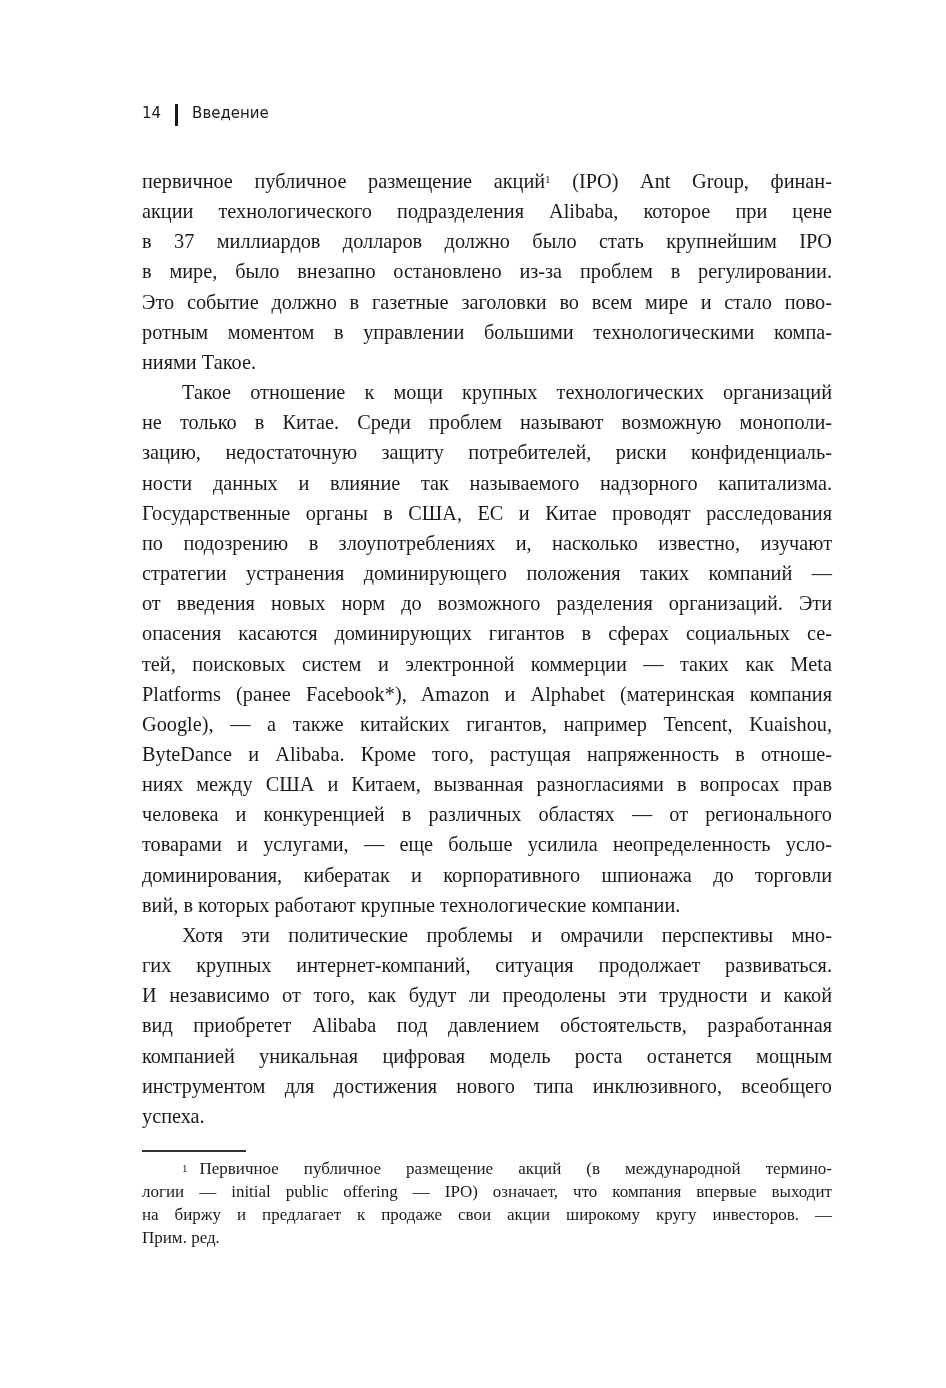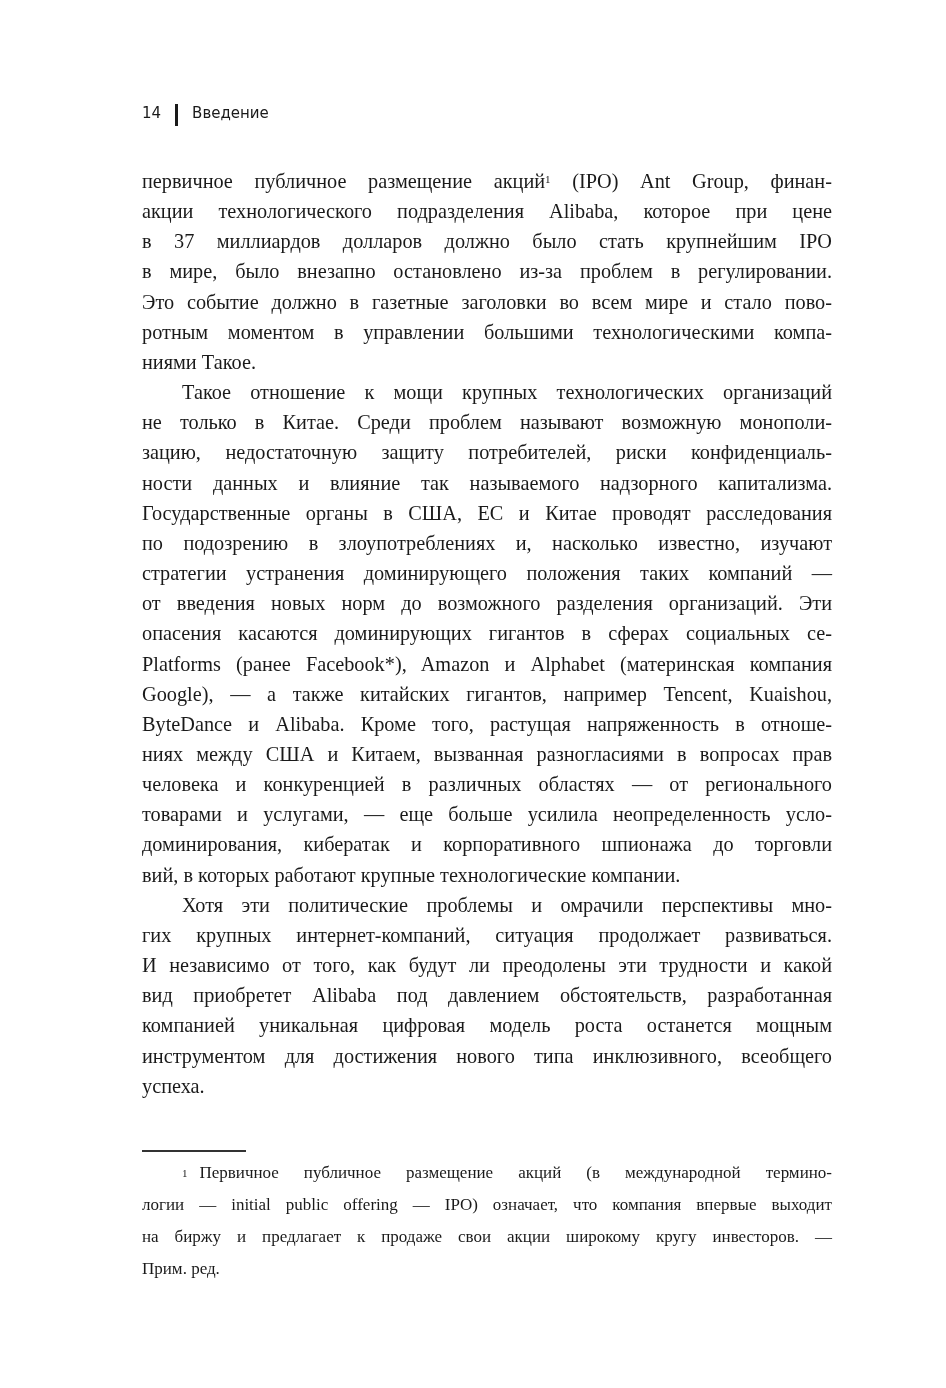--- a/index.html
+++ b/index.html
@@ -10,21 +10,21 @@
   .header .bar { width:3px; height:22px; background:#1a1a1a; margin-right:14px; }
   .body-text { position:absolute; left:142px; top:166px; width:690px;
     font-family:"Liberation Serif", serif; font-size:20.3px; line-height:30.15px; text-align:justify; }
   .body-text p { margin:0; }
   .body-text .line { display:block; text-align:justify; text-align-last:justify; white-space:nowrap; }
   .body-text .line.last { text-align-last:left; }
   .body-text .indent { padding-left:40px; }
   sup { font-size:11px; vertical-align:top; position:relative; top:-2px; }
   .fn-rule { position:absolute; left:142px; top:1150px; width:104px; height:1.5px; background:#333; }
   .footnote { position:absolute; left:142px; top:1157px; width:690px;
-    font-family:"Liberation Serif", serif; font-size:17px; line-height:32px; }
+    font-family:"Liberation Serif", serif; font-size:17px; line-height:23px; }
   .footnote .line { display:block; text-align:justify; text-align-last:justify; white-space:nowrap; }
   .footnote .line.last { text-align-last:left; }
   .footnote .indent { padding-left:40px; }
   .footnote .fnmark { font-size:11px; vertical-align:top; margin-right:12px; }
 </style>
 </head>
 <body>
 
 <div class="header">
   <span class="num">14</span>
@@ -45,20 +45,21 @@
   <p>
     <span class="line indent">Такое отношение  к мощи крупных технологических организаций</span>
     <span class="line">не только в Китае. Среди проблем называют возможную монополи-</span>
     <span class="line">зацию, недостаточную защиту потребителей, риски конфиденциаль-</span>
     <span class="line">ности данных и влияние так называемого надзорного капитализма.</span>
     <span class="line">Государственные органы в США, ЕС и Китае проводят расследования</span>
     <span class="line">по подозрению в злоупотреблениях и, насколько известно, изучают</span>
     <span class="line">стратегии устранения доминирующего положения таких компаний —</span>
     <span class="line">от введения новых норм до возможного разделения организаций. Эти</span>
     <span class="line">опасения касаются доминирующих гигантов в сферах социальных се-</span>
+    <span class="line">тей, поисковых систем и электронной коммерции — таких как Meta</span>
     <span class="line">Platforms (ранее Facebook*), Amazon и Alphabet (материнская компания</span>
     <span class="line">Google), — а также китайских гигантов, например Tencent, Kuaishou,</span>
     <span class="line">ByteDance и Alibaba. Кроме того, растущая напряженность в отноше-</span>
     <span class="line">ниях между США и Китаем, вызванная разногласиями в вопросах прав</span>
     <span class="line">человека и конкуренцией в различных областях — от регионального</span>
     <span class="line">товарами и услугами, — еще больше усилила неопределенность усло-</span>
     <span class="line">доминирования, кибератак и корпоративного шпионажа до торговли</span>
     <span class="line last">вий, в которых работают крупные технологические компании.</span>
   </p>
   <p>

